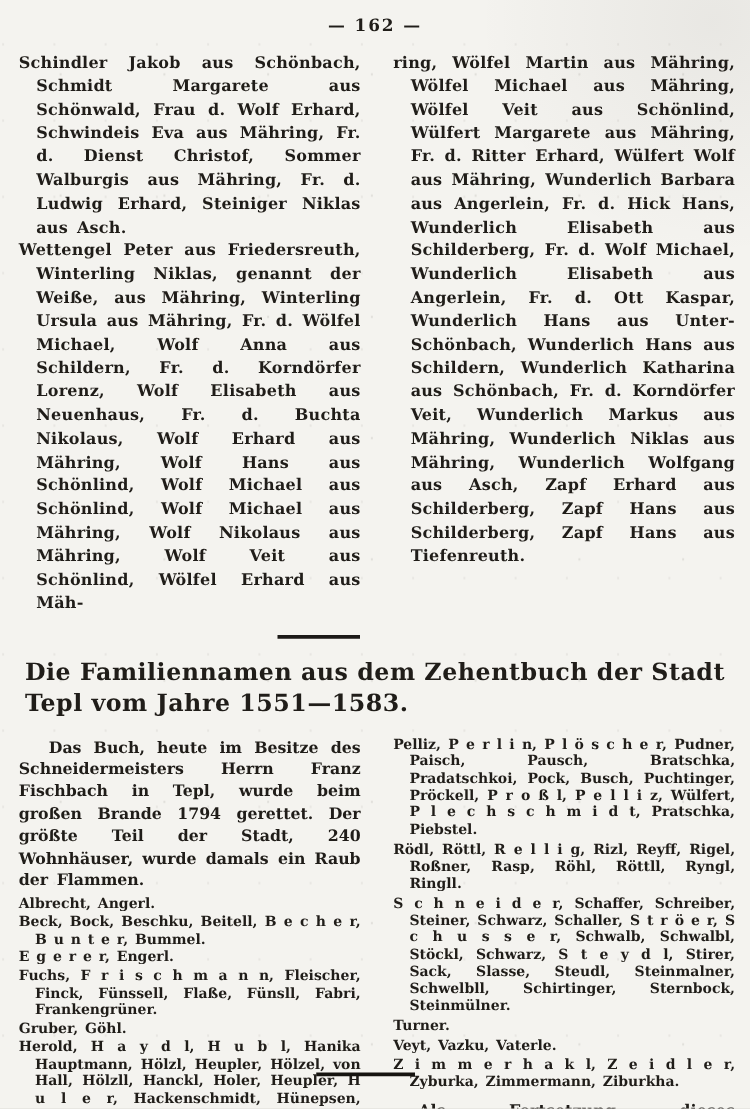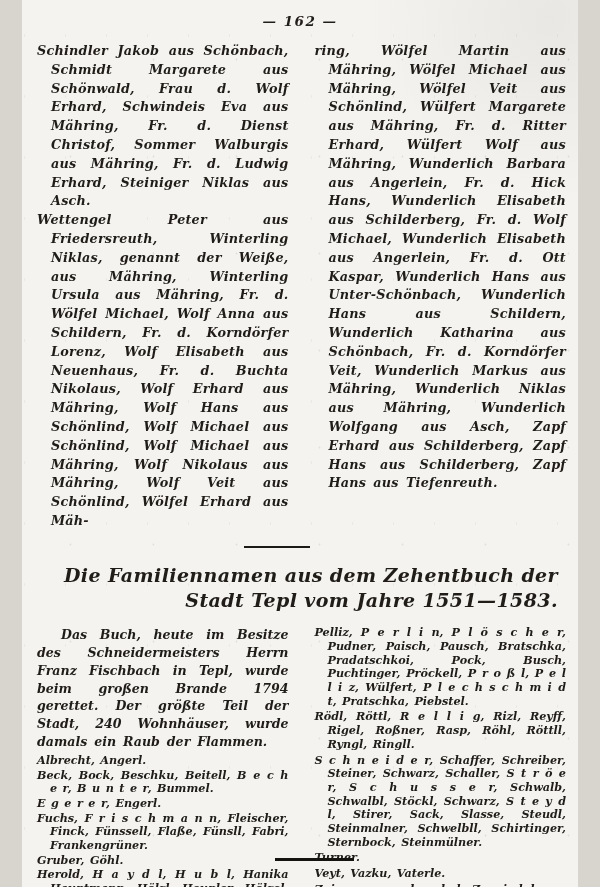--- a/index.html
+++ b/index.html
@@ -1,52 +1,51 @@
 <!DOCTYPE html>
 <html><head>
 <meta charset="utf-8">
 <style>
   html,body{margin:0;padding:0;background:#d8d5cf;}
   .page{
     position:relative;
-    width:556px;height:887px;
+    width:600px;height:887px;
     margin:0 auto;
     background-color:#f4f3ef;
     background-image:
       radial-gradient(rgba(60,55,48,.10) .6px, transparent 1.2px),
       radial-gradient(rgba(60,55,48,.07) .5px, transparent 1px),
       radial-gradient(circle at 95% 2%, rgba(50,45,40,.06), transparent 18%);
     background-size:83px 97px, 41px 61px, 100% 100%;
     background-position:7px 11px, 23px 5px, 0 0;
     color:#201d19;
     font-family:"DejaVu Serif", serif;
     font-weight:bold;
     overflow:hidden;
-    font-style:italic;
   }
   .pagenum{
     padding-top:13px;
     text-align:center;
     font-size:13.5px;
     letter-spacing:1.5px;
   }
   .cols{
     display:flex;
     gap:26px;
     padding:0 12px 0 15px;
   }
   .col{flex:1 1 0;min-width:0;text-align:justify;}
   .top-section{margin-top:13px;font-size:12.8px;line-height:18.8px;word-spacing:2.5px;letter-spacing:.2px;}
   .hang{margin:0;padding-left:14px;text-indent:-14px;}
   .rule{height:2.5px;background:#1c1a17;border:none;}
   .rule-top{width:66px;margin:15px 0 0 222px;}
   .rule-end{position:absolute;left:253px;top:858px;width:79px;height:3px;background:#15130f;}
   .title{
     margin:15px 20px 0;
-    text-align:right;
+    text-align:left;
     font-size:19px;
     line-height:25px;
     letter-spacing:.4px;
   }
   .byline{
     margin-top:9px;
     text-align:center;
     font-size:13.5px;
     letter-spacing:.3px;
   }

